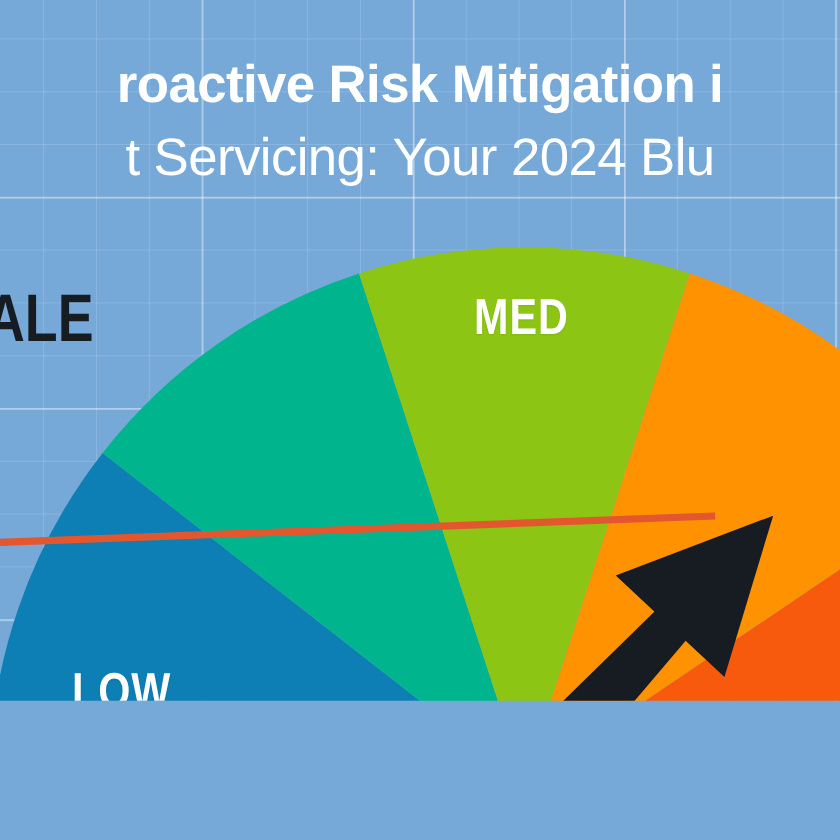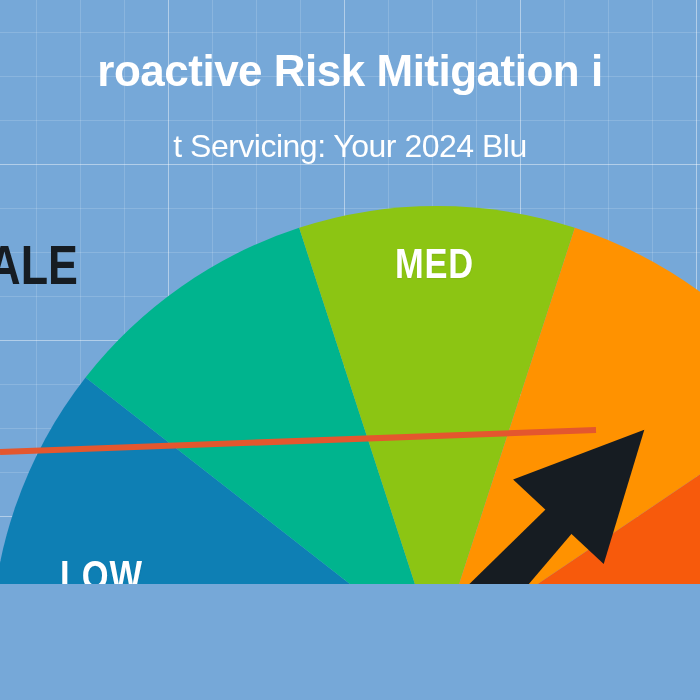--- a/index.html
+++ b/index.html
@@ -36,23 +36,23 @@
     white-space:nowrap;
   }
   .title-line1{
     position:absolute;top:44px;left:50%;
     transform:translateX(-50%);
     font-size:44px;line-height:54px;
     font-weight:bold;
     white-space:nowrap;
   }
   .title-line2{
-    position:absolute;top:119px;left:50%;
+    position:absolute;top:105px;left:50%;
     transform:translateX(-50%);
-    font-size:32px;line-height:54px;
+    font-size:44px;line-height:54px;
     font-weight:normal;
     white-space:nowrap;
   }
 
   
   #gauge-wrap{
     position:absolute;left:0;top:0;width:700px;height:700px;z-index:2;
   }
   #gauge-svg{display:block;}
 

